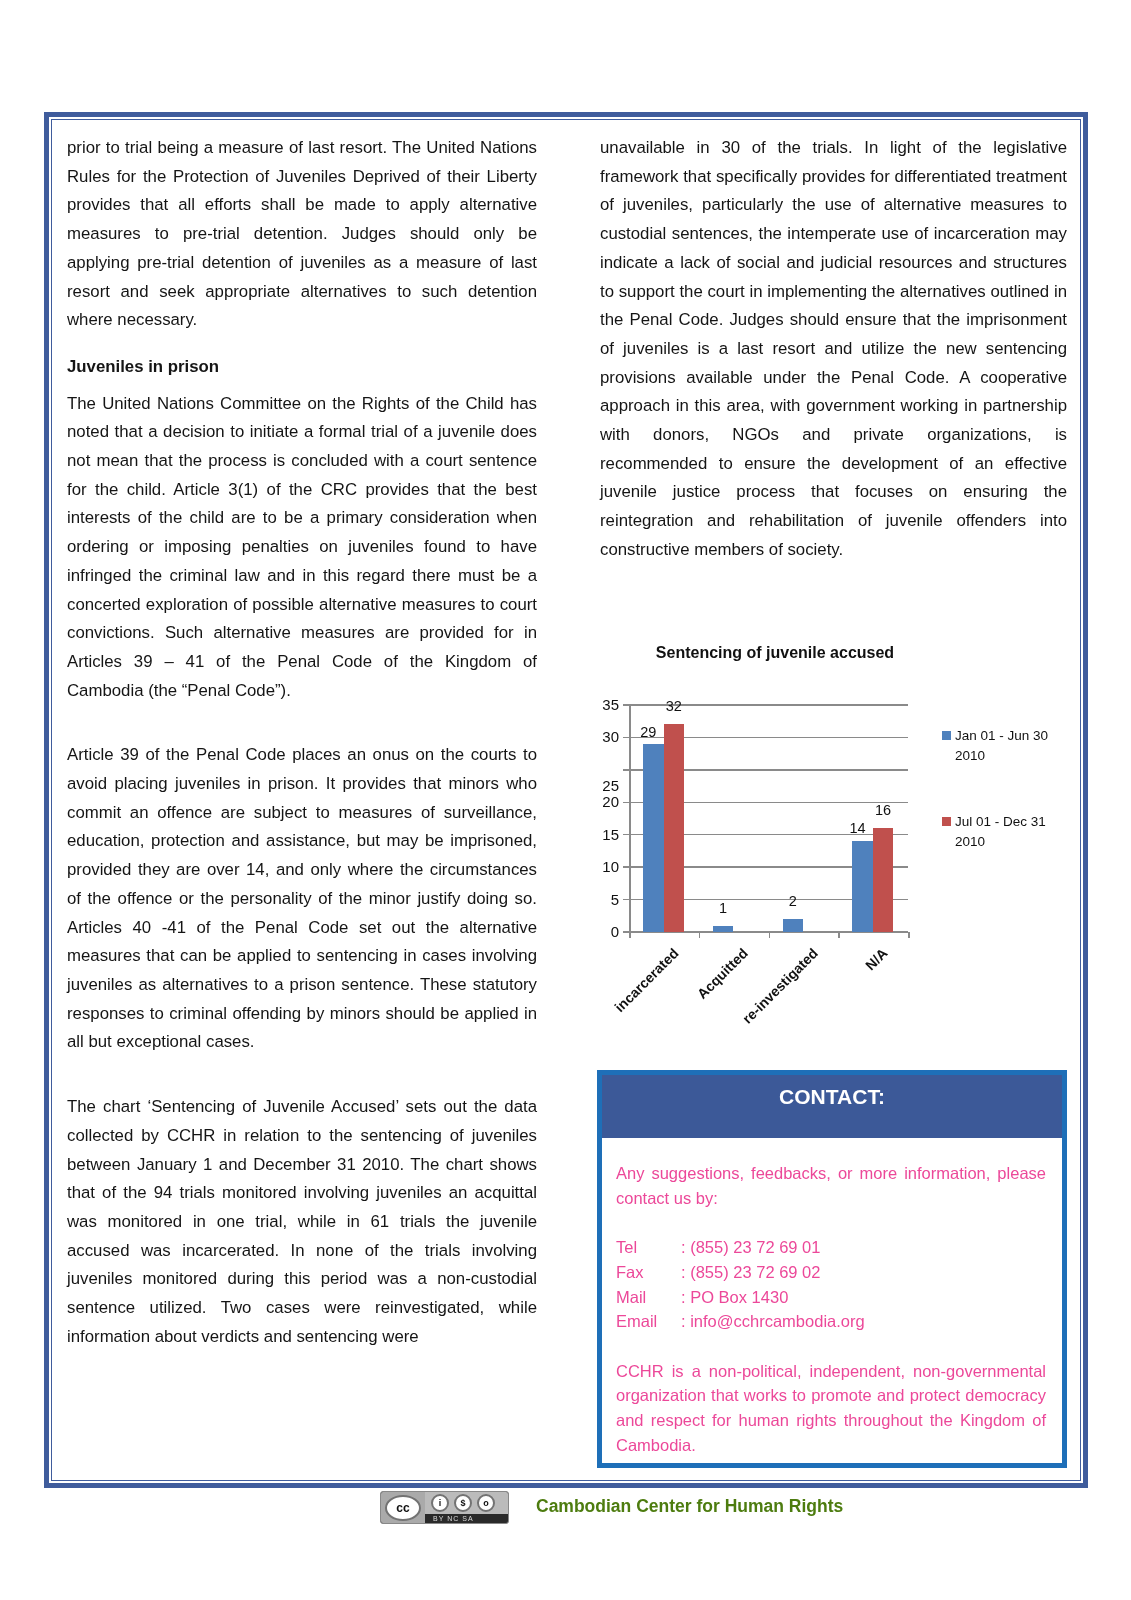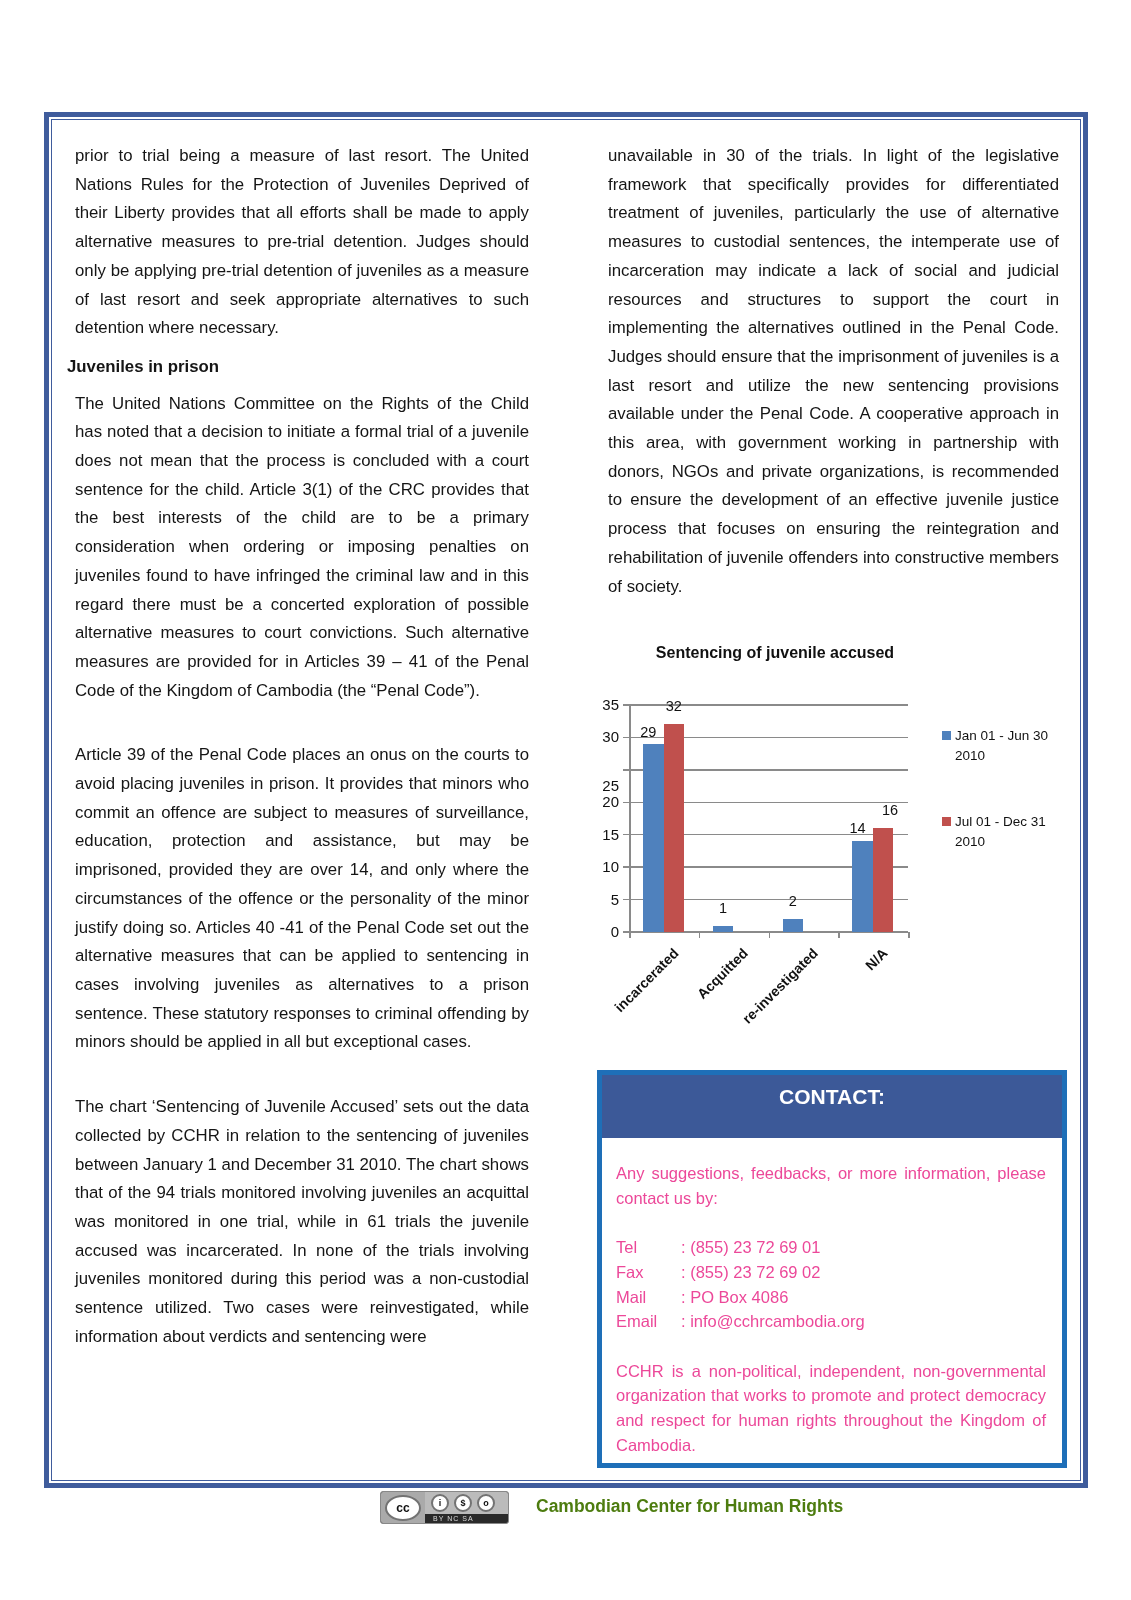--- a/index.html
+++ b/index.html
@@ -14,23 +14,23 @@
       position: absolute; left: 51px; top: 119px; width: 1030px; height: 1362px;
       border: 1.5px solid #3f5c9c;
     }
 
     .col {
       position: absolute; top: 134px; font-size: 16.8px; line-height: 28.7px;
       text-align: justify; color: #151515;
     }
     .col-left { left: 67px; width: 470px; }
     .col-right { left: 600px; width: 467px; }
-    .col p { margin: 8px; }
+    .col p { margin: 0; }
     .col .p-gap-lg { margin-top: 36px; }
-    .col h3 { font-size: 16.8px; font-weight: bold; line-height: 28.7px; margin-top: 10px; margin-bottom: 8px; }
+    .col h3 { font-size: 16.8px; font-weight: bold; line-height: 28.7px; margin-top: 18px; margin-bottom: 8px; }
 
     
     .chart { position: absolute; left: 580px; top: 640px; width: 500px; height: 400px; }
     .chart-title { position: absolute; left: 0; top: 4px; width: 390px; text-align: center; font-weight: bold; font-size: 16px; padding-left: 0; }
     .chart-title span { display: inline-block; margin-left: 0; }
     .plot { position: absolute; left: 49px; top: 65px; width: 279px; height: 227px; }
     .gridline { position: absolute; left: 0; width: 100%; height: 1.5px; background: #8a8a8a; }
     .yaxis { position: absolute; left: 0; top: 0; width: 1.5px; height: 227px; background: #8a8a8a; }
     .ytick-label { position: absolute; left: -40px; width: 30px; text-align: right; font-size: 15px; line-height: 16px; color: #111; }
     .ytick-mark { position: absolute; left: -6px; width: 6px; height: 1.5px; background: #8a8a8a; }
@@ -127,21 +127,21 @@
       <div class="xcat" style="right: 238.125px;">incarcerated</div>
       <div class="bar s1" style="left: 83.75px; height: 6.48571px;"></div>
       <div class="bar-label" style="left: 79px; top: 194.514px;">1</div>
       <div class="xcat" style="right: 168.375px;">Acquitted</div>
       <div class="bar s1" style="left: 153.5px; height: 12.9714px;"></div>
       <div class="bar-label" style="left: 148.75px; top: 188.029px;">2</div>
       <div class="xcat" style="right: 98.625px;">re-investigated</div>
       <div class="bar s1" style="left: 223.25px; height: 90.8px;"></div>
       <div class="bar-label" style="left: 213.5px; top: 115px;">14</div>
       <div class="bar s2" style="left: 243.75px; height: 103.771px;"></div>
-      <div class="bar-label" style="left: 239px; top: 97.2286px; margin-left: 7px;">16</div>
+      <div class="bar-label" style="left: 239px; top: 97.2286px;">16</div>
       <div class="xcat" style="right: 28.875px;">N/A</div>
     </div>
   <div class="legend" style="top:86px;">
     <div><span class="swatch" style="background:#4f81bd"></span><span>Jan 01 - Jun 30</span></div>
     <div style="padding-left:13px">2010</div>
   </div>
   <div class="legend" style="top:172px;">
     <div><span class="swatch" style="background:#c0504d"></span><span>Jul 01 - Dec 31</span></div>
     <div style="padding-left:13px">2010</div>
   </div>
@@ -155,21 +155,21 @@
     <div class="contact-row">
       <span class="k">Tel</span>
       <span>: (855) 23 72 69 01</span>
     </div>
     <div class="contact-row">
       <span class="k">Fax</span>
       <span>: (855) 23 72 69 02</span>
     </div>
     <div class="contact-row">
       <span class="k">Mail</span>
-      <span>: PO Box 4086</span>
+      <span>: PO Box 1430</span>
     </div>
     <div class="contact-row">
       <span class="k">Email</span>
       <span>: info@cchrcambodia.org</span>
     </div>
     <div class="contact-gap"></div>
     <p>CCHR is a non-political, independent, non-governmental organization that works to promote and protect democracy and respect for human rights throughout the Kingdom of Cambodia.</p>
   </div>
 </div>
 

